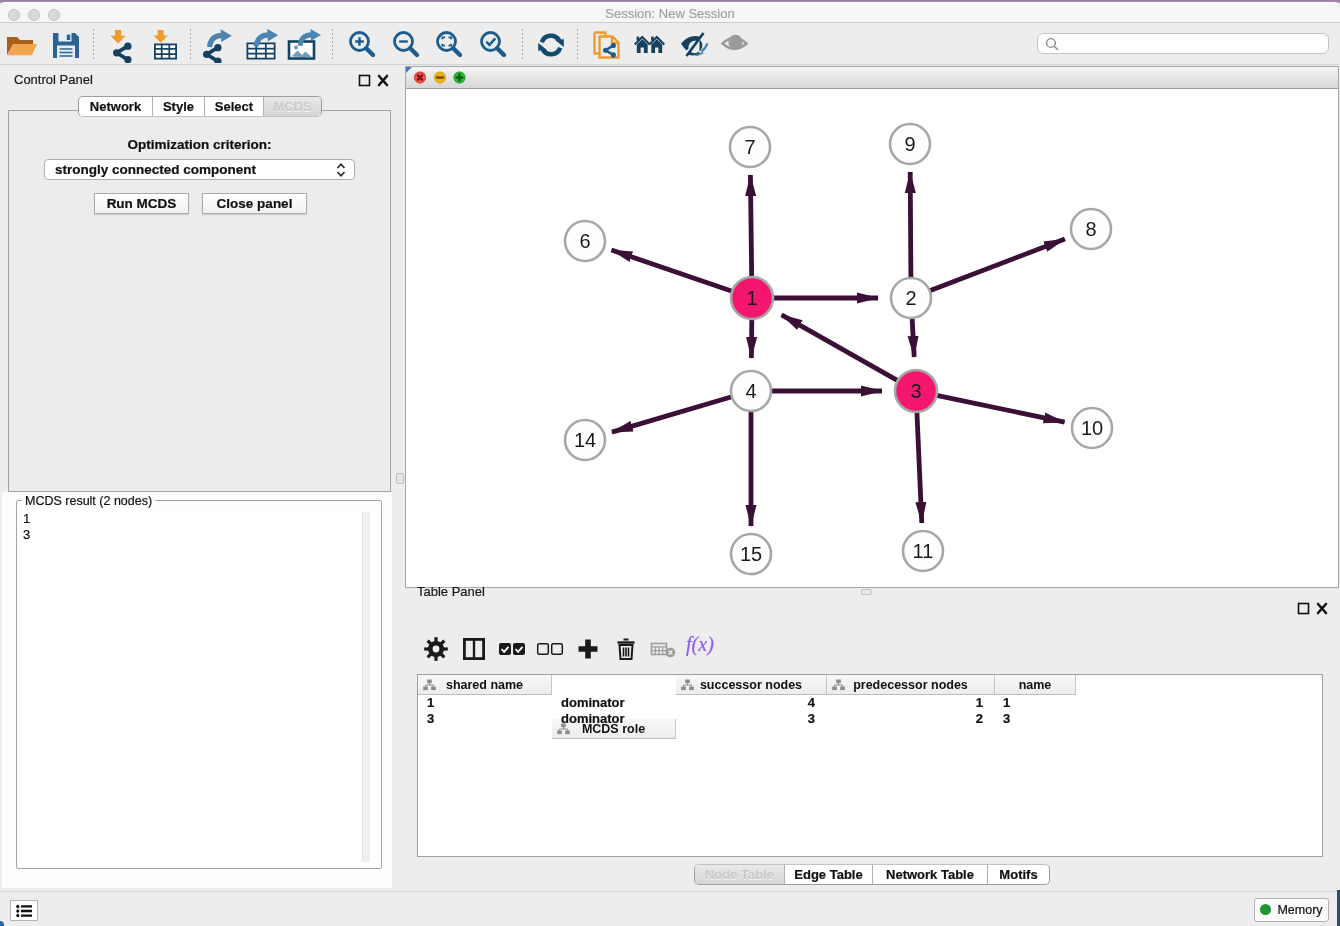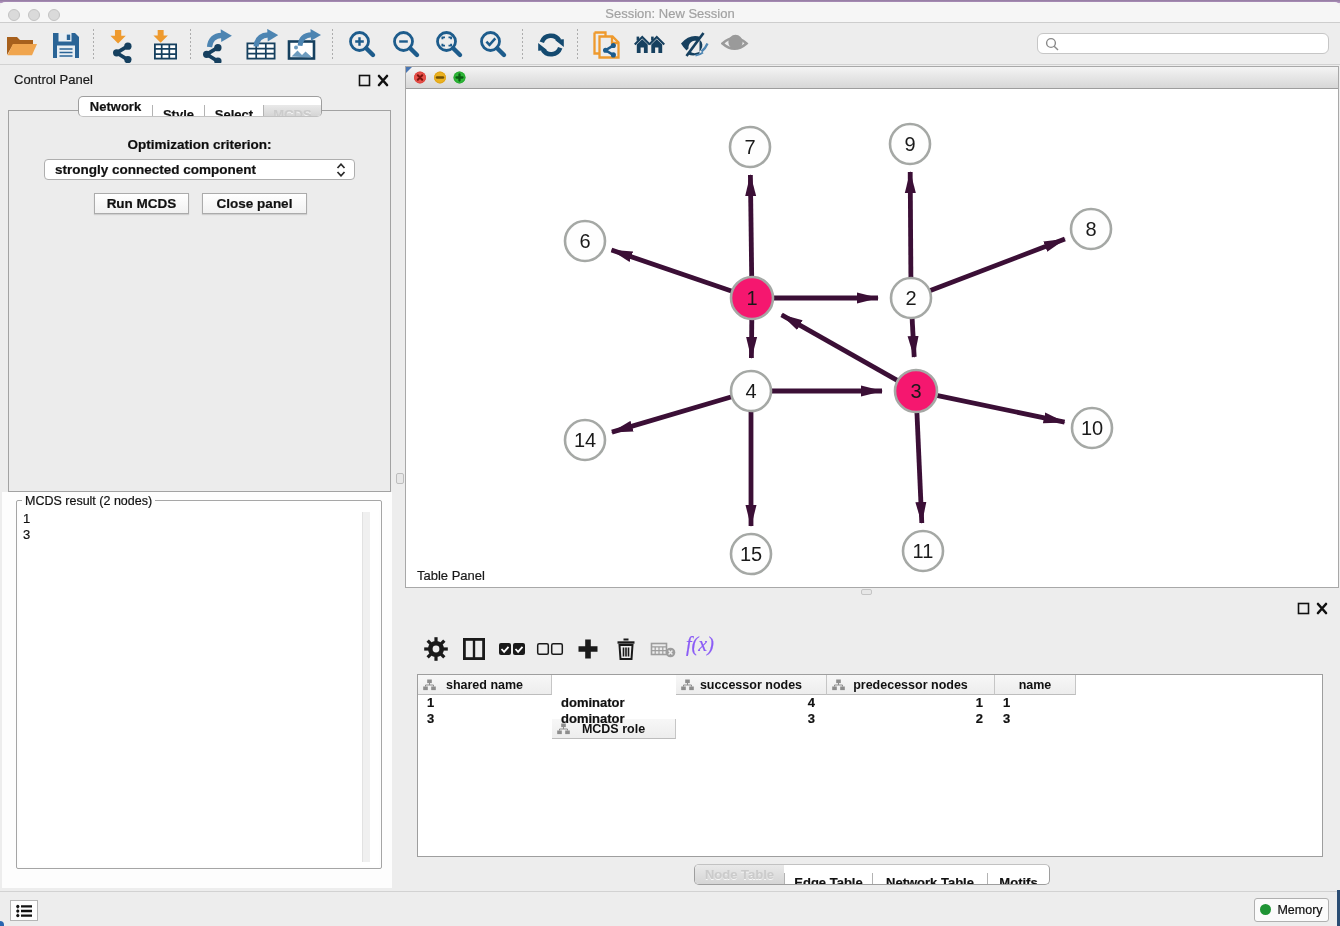--- a/index.html
+++ b/index.html
@@ -12,40 +12,40 @@
 #ttext { position:absolute; top:4px; left:0; width:100%; text-align:center; font-size:13px; color:#a2a2a2; }
 
 #toolbar { left:0; top:23px; width:1340px; height:42px; background:#ededed; border-bottom:1px solid #d2d2d2; }
 .tbi { position:absolute; top:6px; }
 .tsep { position:absolute; top:6px; width:1px; height:30px; background:repeating-linear-gradient(#adadad 0 2px, transparent 2px 4px); }
 #search { position:absolute; left:1037px; top:10px; width:292px; height:21px; background:#fff; border:1px solid #c6c6c6; border-radius:6px; }
 
 #cp-title { left:14px; top:72px; font-size:13px; color:#1a1a1a; }
 .tabgrp { position:absolute; z-index:3; display:flex; height:21px; background:#fff; border:1px solid #9e9e9e; border-bottom-color:#c2c2c2; border-radius:5px; font-size:13px; font-weight:bold; color:#111; overflow:hidden; }
 .tabgrp > div { text-align:center; line-height:20px; }
-.tabgrp > div + div { border-left:1px solid #b3b3b3;margin-top:8px; }
+.tabgrp > div + div { border-left:1px solid #b3b3b3; }
 .tabgrp .sel { background:linear-gradient(#e9e9e9,#d5d5d5); color:#cbcbcb; text-shadow:0 1px 0 #f8f8f8; }
 #cpbox { left:8px; top:110px; width:383px; height:382px; background:#ececec; border:1px solid #a2a2a2; }
 #optlabel { left:8px; top:137px; width:383px; text-align:center; font-size:13.5px; font-weight:bold; color:#0e0e0e; }
 #combo { left:44px; top:159px; width:311px; height:21px; background:#fff; border:1px solid #aeaeae; border-radius:4px; font-size:13.5px; font-weight:bold; color:#111; line-height:19px; padding-left:10px; }
 .btn { position:absolute; top:193px; height:21px; background:linear-gradient(#ffffff,#f1f1f1); border:1px solid #ababab; border-radius:0; font-size:13.5px; font-weight:bold; color:#111; text-align:center; line-height:19px; box-shadow:0 1px 1px rgba(0,0,0,0.12); }
 #cpwhite { left:2px; top:492px; width:390px; height:396px; background:#fdfdfd; }
 #groupbox { left:16px; top:500px; width:366px; height:369px; border:1px solid #a5a5a5; border-radius:2px; }
 #grouplabel { left:22px; top:494px; font-size:12.5px; color:#111; background:#fdfdfd; padding:0 3px; }
 #mcdsarea { left:19px; top:510px; width:360px; height:356px; background:#fff; }
 #mcdsscroll { left:362px; top:512px; width:8px; height:350px; background:#f0f0f0; border-left:1px solid #e2e2e2; }
 .mval { position:absolute; left:23px; font-size:13px; color:#111; }
 #vsplit { left:396px; top:473px; width:8px; height:11px; background:#e7e7e7; border:1px solid #bdbdbd; border-radius:2px; }
 
 #netwin { left:405px; top:66px; width:934px; height:522px; border:1px solid #a8a8a8; background:#fff; }
 #nettbar { left:0; top:0; width:932px; height:22px; background:linear-gradient(#f4f4f4,#d7d7d7); border-bottom:1px solid #9d9d9d; }
 #nettitle { position:absolute; top:4px; left:0; width:100%; text-align:center; font-size:13px; font-weight:bold; color:#1c1c1c; }
 #hsplit { left:861px; top:589px; width:11px; height:6px; background:#e7e7e7; border:1px solid #c4c4c4; border-radius:2px; }
 
-#tp-title { left:417px; top:568px; font-size:13px; color:#1a1a1a; }
+#tp-title { left:417px; top:584px; font-size:13px; color:#1a1a1a; }
 #tablebox { left:417px; top:674px; width:906px; height:183px; background:#fff; border:1px solid #9e9e9e;font-weight:bold; }
 .th { -webkit-text-stroke:0; position:absolute; top:0; height:20px; background:linear-gradient(#f7f7f7,#ededed); border-right:1px solid #c6c6c6; border-bottom:1px solid #bdbdbd; font-size:12.5px; color:#111; text-align:center; line-height:20px; }
 .td { position:absolute; font-size:13px; color:#111; }
 
 
 #statusbar { left:0; top:891px; width:1340px; height:35px; background:#ededed; border-top:1px solid #d2d2d2; }
 #listbtn { position:absolute; left:10px; top:8px; width:28px; height:21px; background:#fdfdfd; border:1px solid #b5b5b5; }
 #membtn { position:absolute; left:1254px; top:6px; width:75px; height:24px; background:#fbfbfb; border:1px solid #b0b0b0; border-radius:3px; font-size:12.5px; color:#111; line-height:22px; text-align:center; }
 #bluesliver { position:absolute; left:1337px; top:890px; width:3px; height:36px; background:#2b4d74; }
 </style></head>

